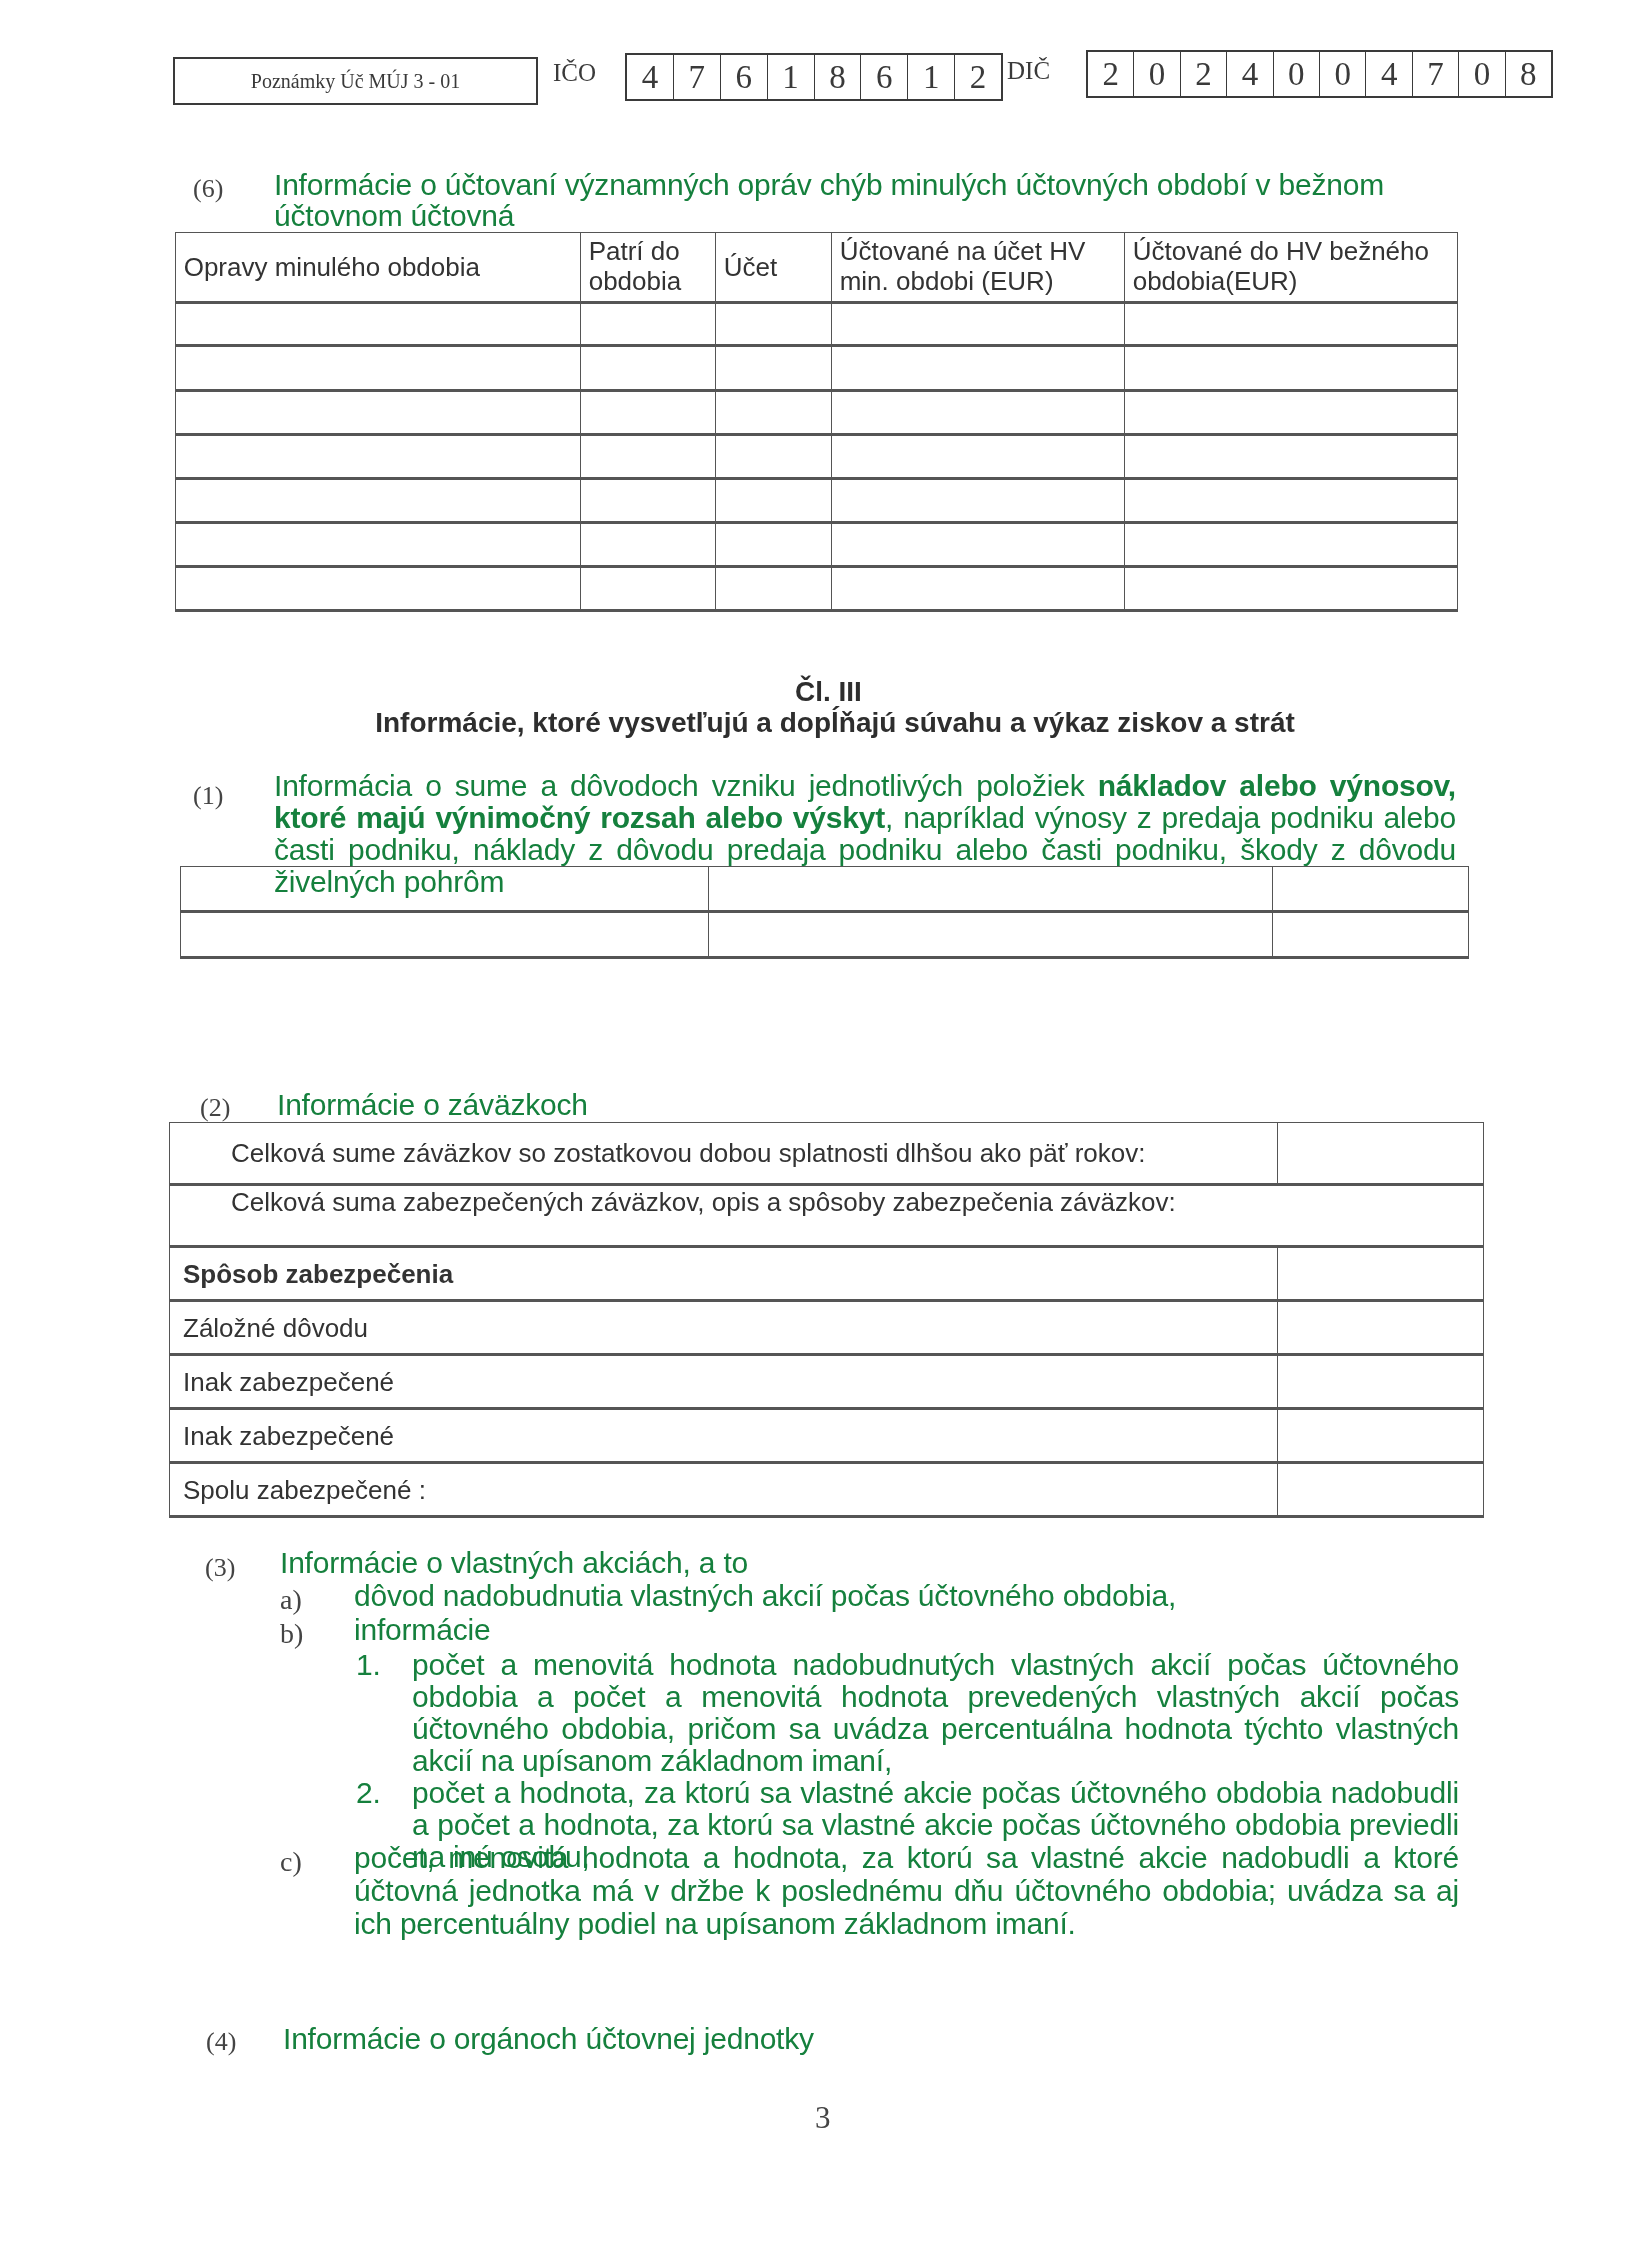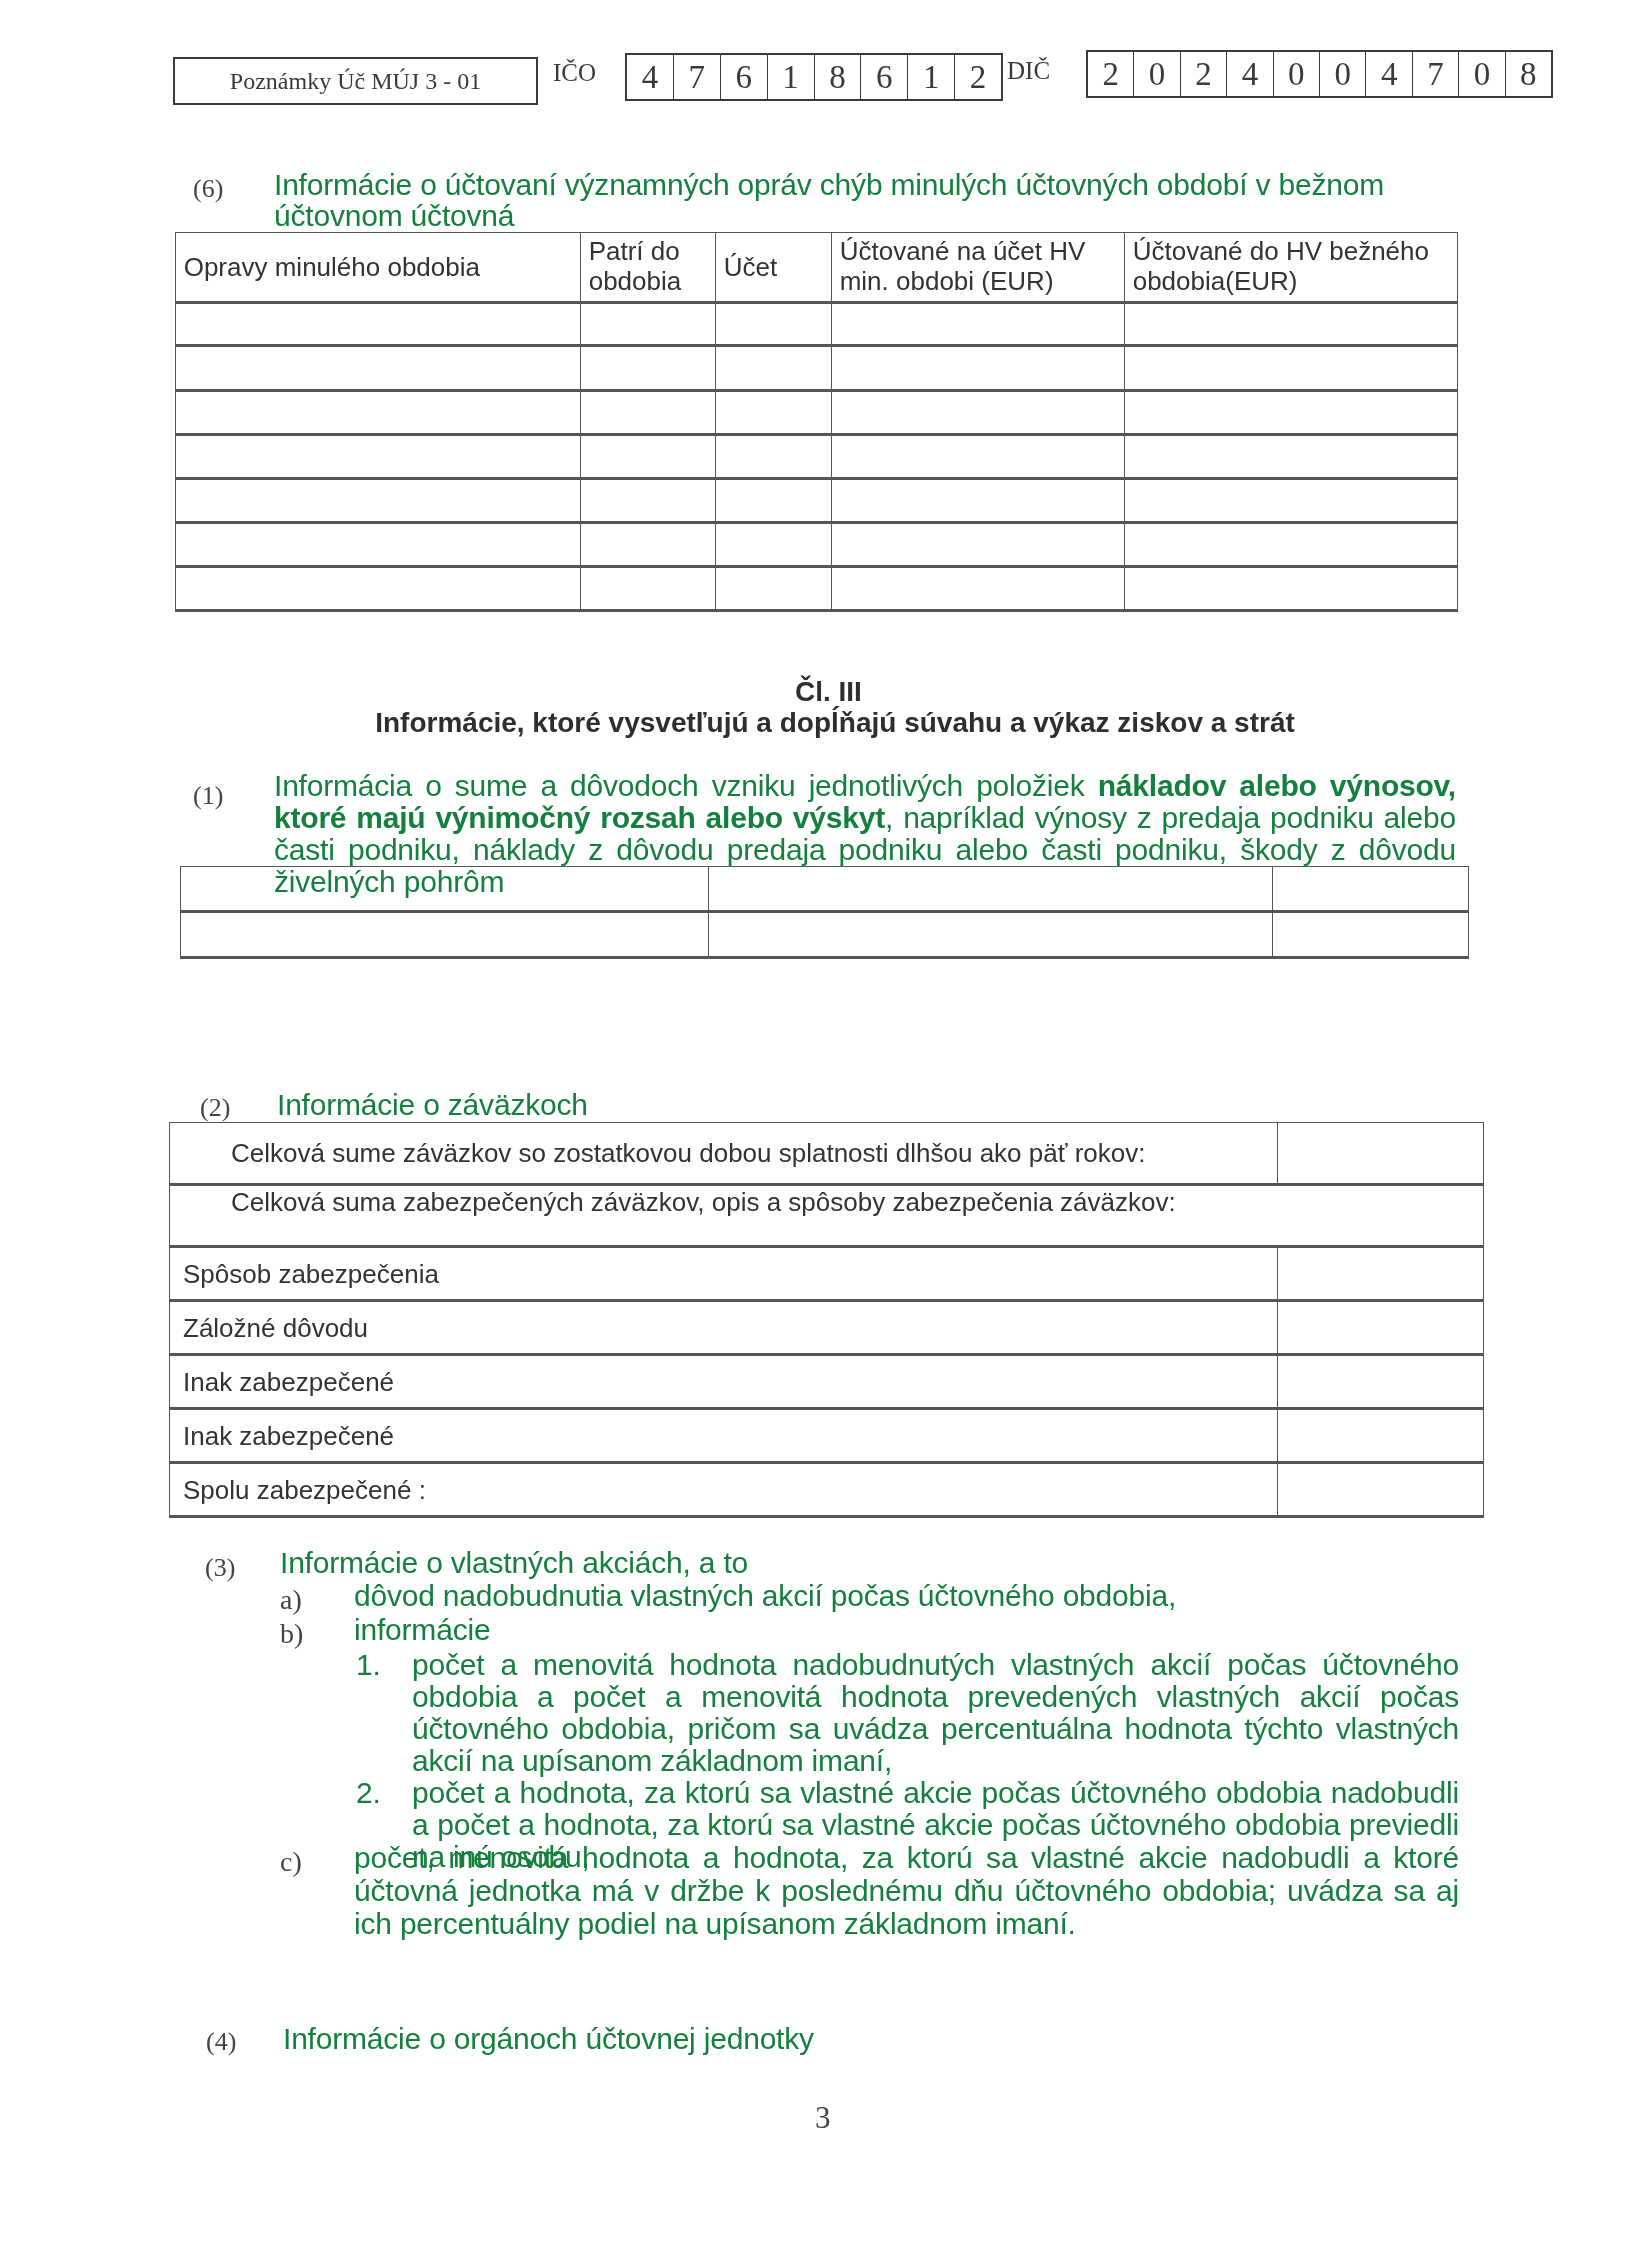--- a/index.html
+++ b/index.html
@@ -1,21 +1,21 @@
 <!DOCTYPE html>
 <html style="font-size:10.3px"><head>
 <meta charset="utf-8">
 <style>
   html, body { margin: 0; padding: 0; background: #ffffff; }
   body { width: 1644px; height: 2261px; position: relative; overflow: hidden; color: #333333;
          font-family: "Liberation Sans", sans-serif; }
   .abs { position: absolute; }
   
   .hdr-box { border: 2.6px solid #3a3a3a; box-sizing: border-box; display: flex; align-items: center; justify-content: center;
-             font-family: "Liberation Serif", serif; font-size: 24px; color: #3a3a3a; }
+             font-family: "Liberation Serif", serif; font-size: 20px; color: #3a3a3a; }
   .digit-row { display: flex; border: 2.6px solid #3a3a3a; box-sizing: border-box; }
   .digit { flex: 1; border-right: 1.3px solid #3a3a3a; display: flex; align-items: center; justify-content: center;
            font-family: "Liberation Serif", serif; font-size: 33px; color: #3a3a3a; }
   .digit:last-child { border-right: none; }
   .hdr-label { font-family: "Liberation Serif", serif; font-size: 25px; color: #3a3a3a; }
   
   .num { font-family: "Liberation Serif", serif; font-size: 26px; color: #444; }
   .para { font-size: 30px; line-height: 32px; color: #15803d; letter-spacing: -0.2px; }
   .just { text-align: justify; text-align-last: left; }
   b { font-weight: bold; }
@@ -181,21 +181,21 @@
     <td style="vertical-align:middle;">
           <div style="padding-left:61px;">Celková sume záväzkov so zostatkovou dobou splatnosti dlhšou ako päť rokov:</div>
         </td>
     <td></td>
   </tr>
   <tr class="thick" style="height:62px;">
     <td colspan="2">
           <div style="padding-left:61px; padding-top:1.3px;">Celková suma zabezpečených záväzkov, opis a spôsoby zabezpečenia záväzkov:</div>
         </td>
   </tr>
-  <tr class="thick" style="height:54px;">
+  <tr class="thick" style="height:54px;font-weight:bold;">
     <td style="vertical-align:middle;">
           <div style="padding-left:13px;">Spôsob zabezpečenia</div>
         </td>
     <td></td>
   </tr>
   <tr class="thick" style="height:54px;">
     <td style="vertical-align:middle;">
           <div style="padding-left:13px;">Záložné dôvodu</div>
         </td>
     <td></td>

